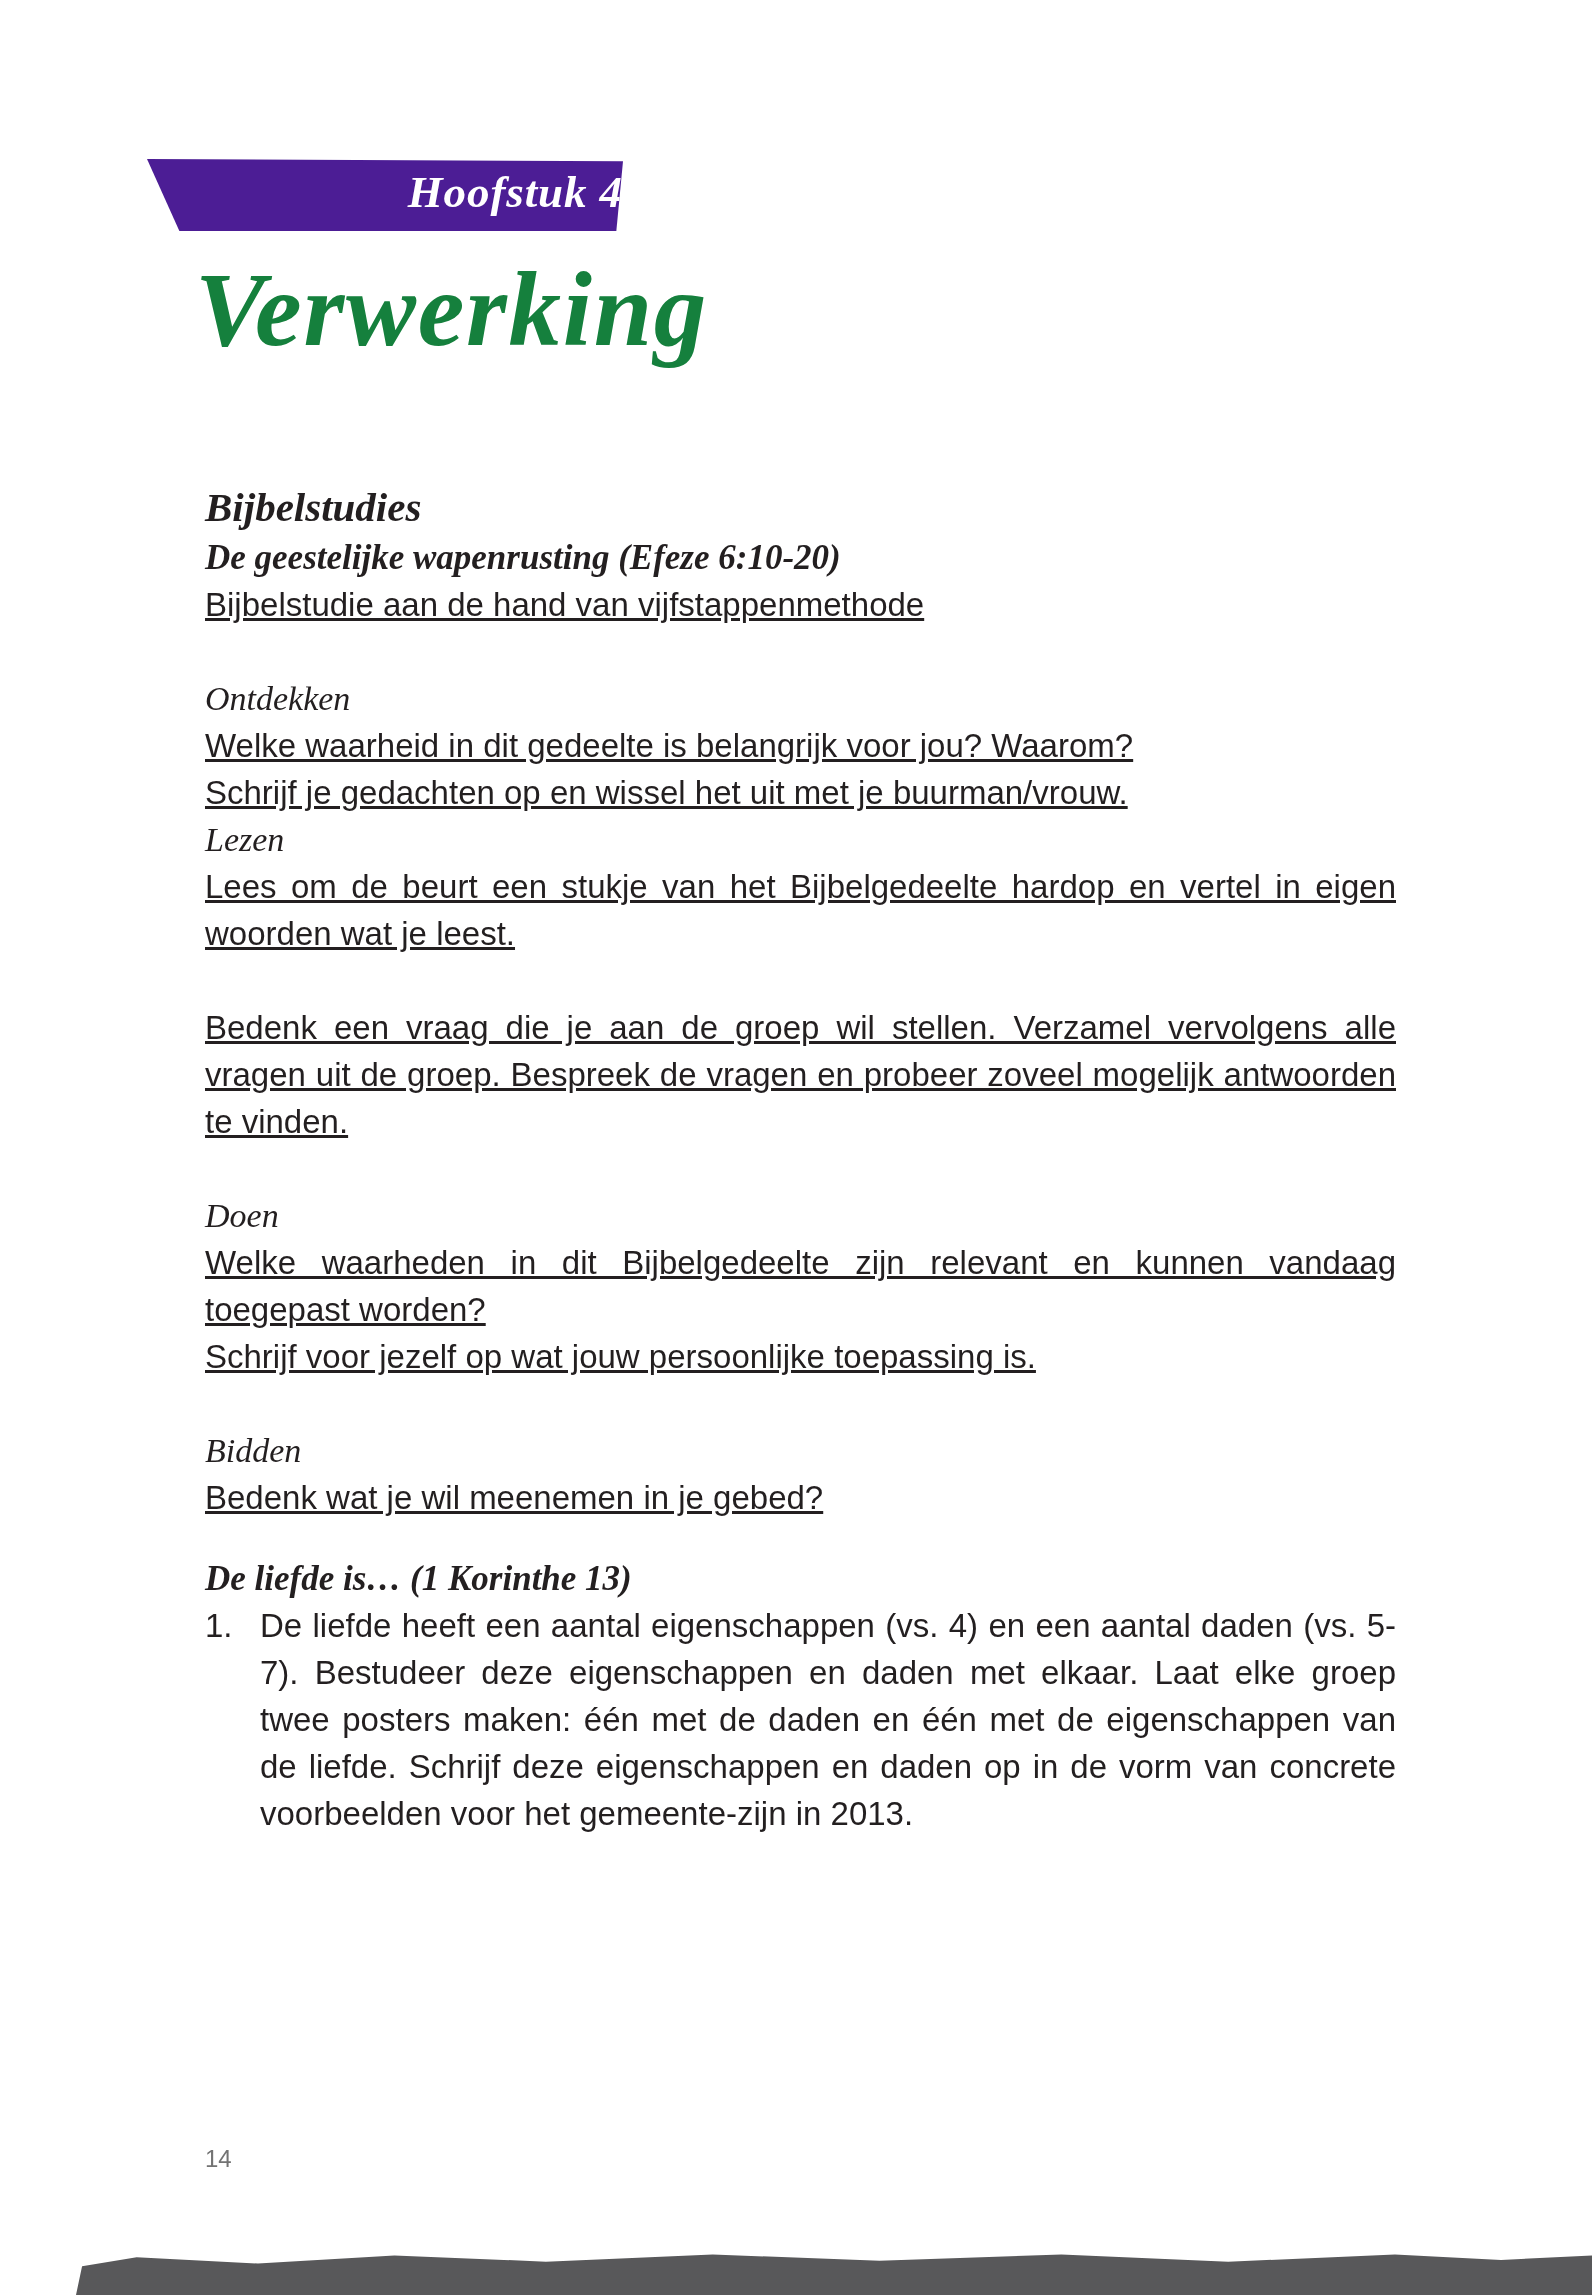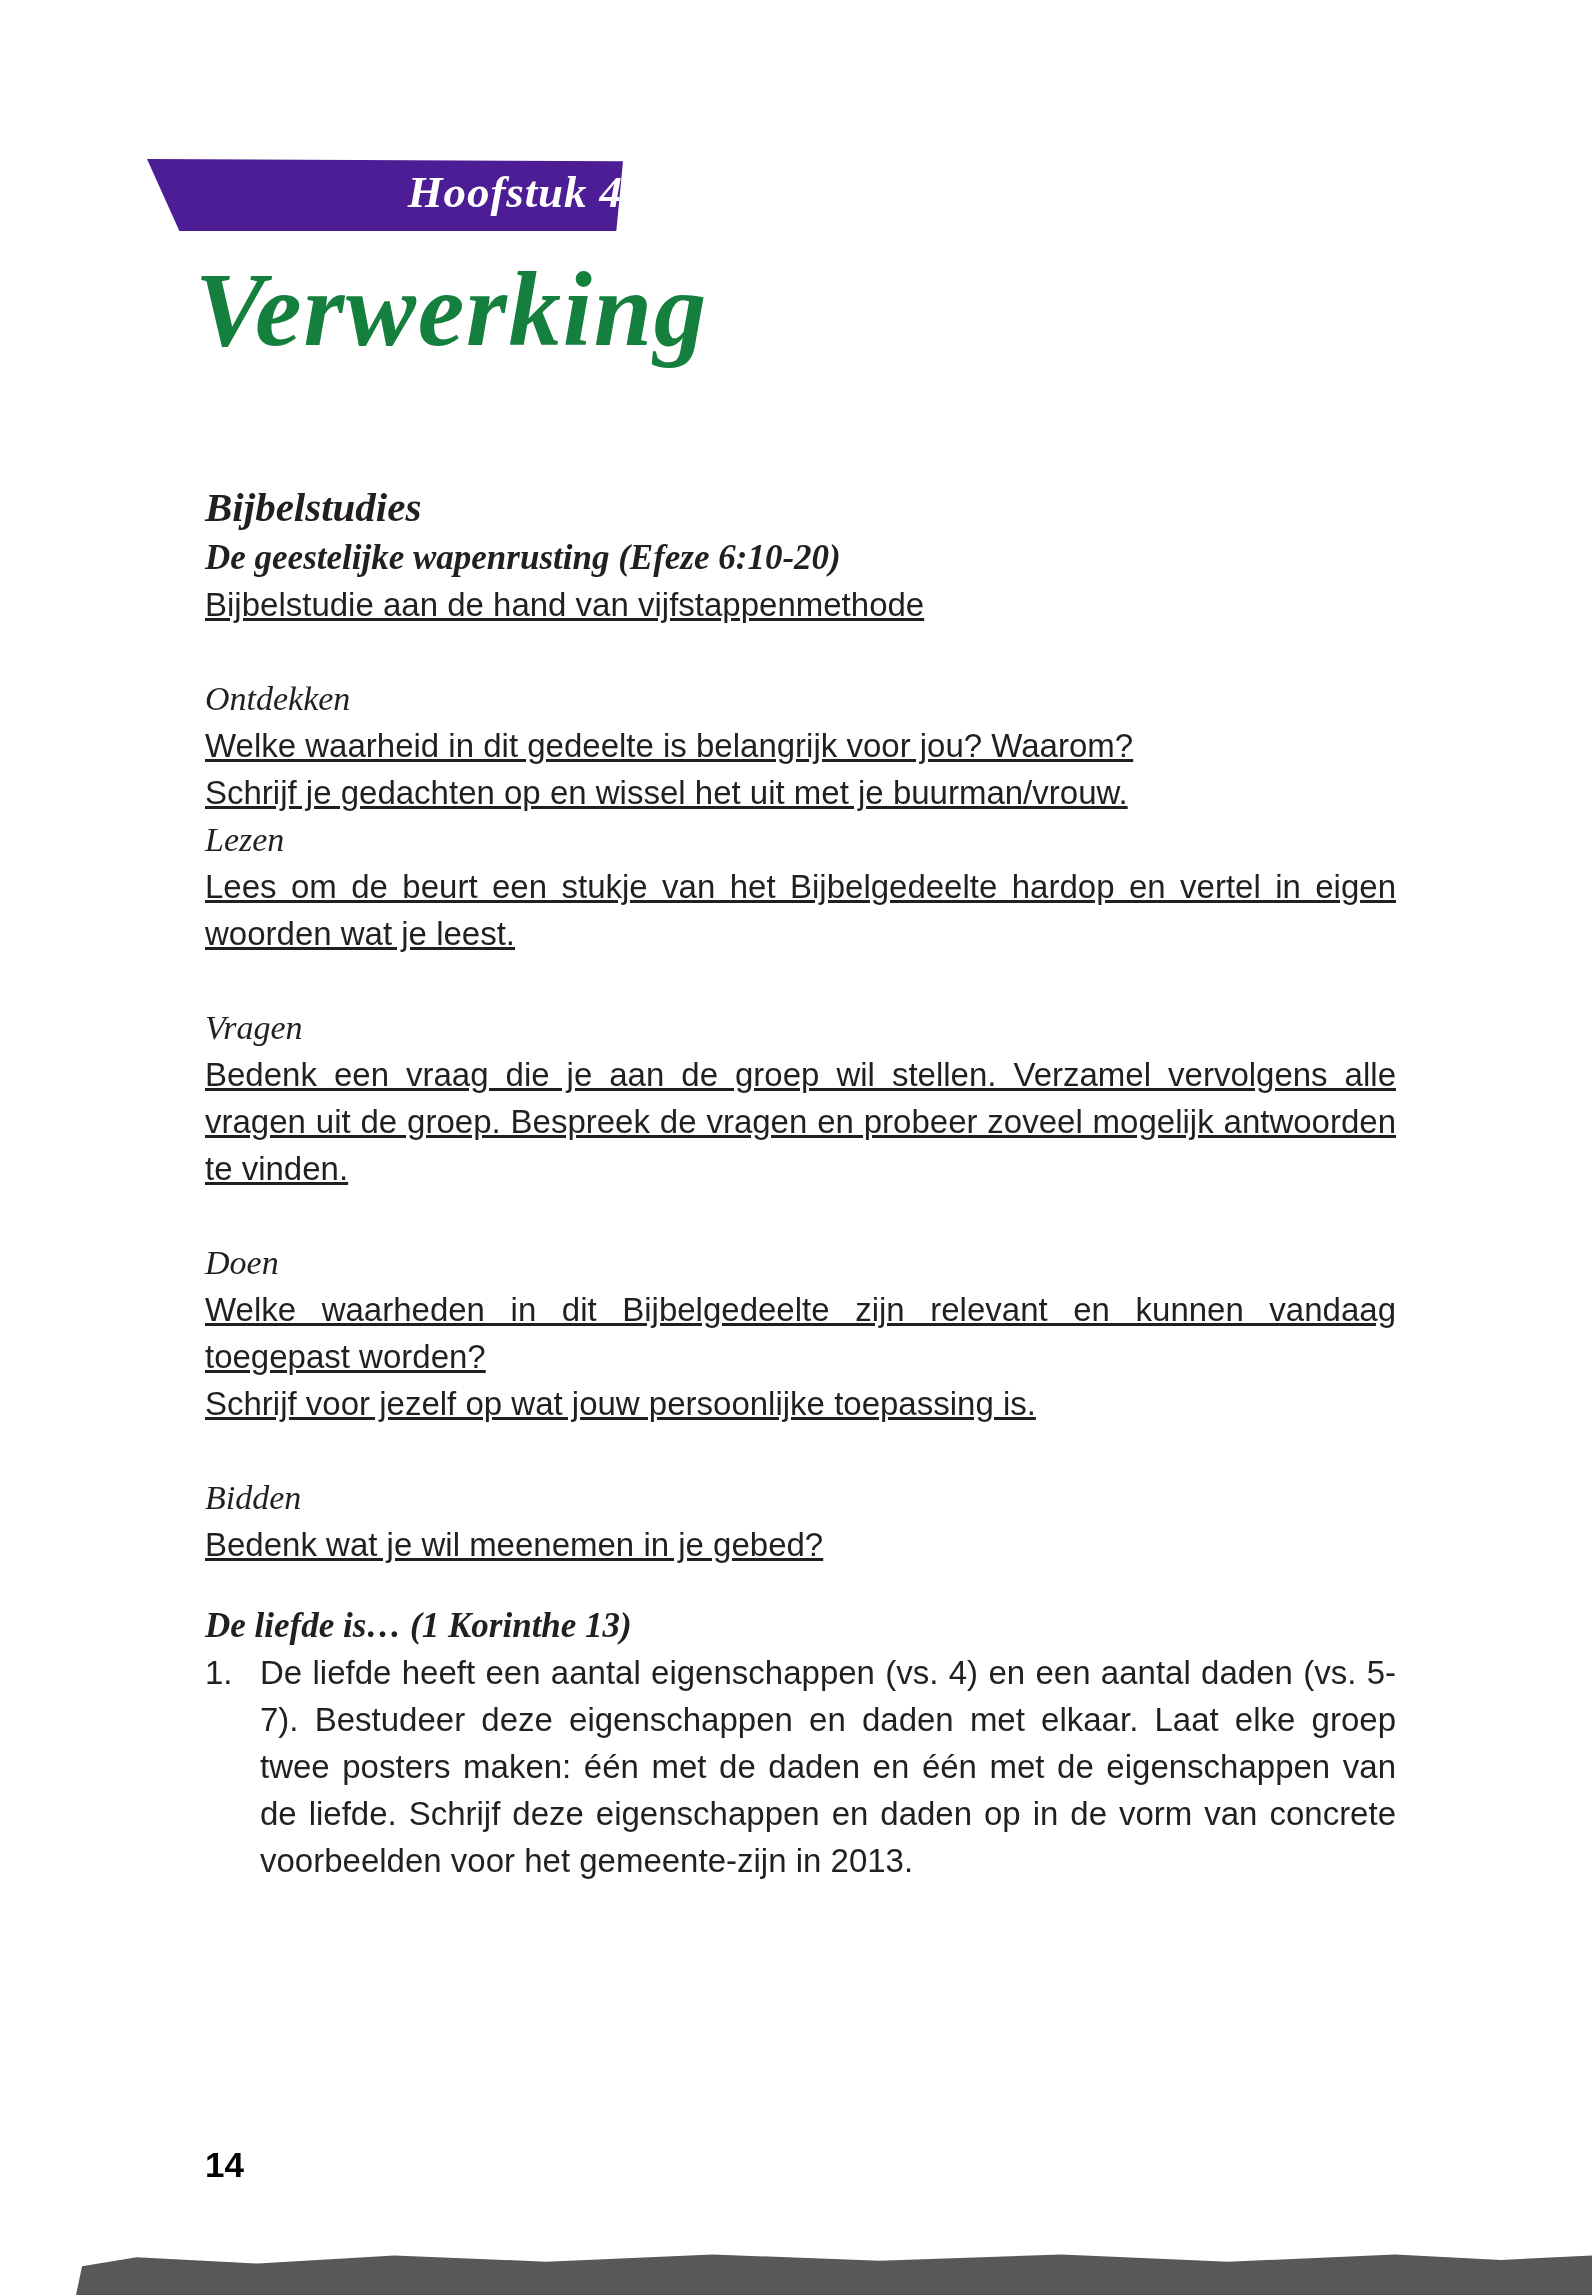--- a/index.html
+++ b/index.html
@@ -73,22 +73,22 @@
     text-decoration:underline;
   }
   .study2 { margin-top:34px; }
   .list-item { display:flex; align-items:flex-start; }
   .list-number { width:55px; flex:0 0 55px; }
   .list-text { flex:1; text-align:justify; hyphens:auto; }
 
   .page-number {
     position:absolute;
     left:205px; top:2145px;
-    font-size:35px; font-weight:700;
-    color:#000000;
+    font-size:24px; font-weight:400;
+    color:#737373;
   }
 
   
   .footer-band {
     position:absolute;
     left:76px; right:0; bottom:0;
     height:45px;
     background:#58585a;
     clip-path:polygon(0 100%, 0.4% 36%, 4% 16%, 12% 30%, 21% 12%, 31% 26%, 42% 10%, 53% 24%, 65% 10%, 76% 26%, 87% 10%, 94% 22%, 100% 12%, 100% 100%);
   }
@@ -114,21 +114,20 @@
     <p class="body-text">Welke waarheid in dit gedeelte is belangrijk voor jou? Waarom?
 Schrijf je gedachten op en wissel het uit met je buurman/vrouw.</p>
   </div>
 
   <div class="step">
     <div class="step-label">Lezen</div>
     <p class="body-text">Lees om de beurt een stukje van het Bijbelgedeelte hardop en vertel in eigen woorden wat je leest.</p>
   </div>
 
   <div class="step spaced">
-    <div class="step-label">Vragen</div>
     <p class="body-text">Bedenk een vraag die je aan de groep wil stellen. Verzamel vervolgens alle vragen uit de groep. Bespreek de vragen en probeer zoveel mogelijk antwoorden te vinden.</p>
   </div>
 
   <div class="step spaced">
     <div class="step-label">Doen</div>
     <p class="body-text">Welke waarheden in dit Bijbelgedeelte zijn relevant en kunnen vandaag toegepast worden?
 Schrijf voor jezelf op wat jouw persoonlijke toepassing is.</p>
   </div>
 
   <div class="step spaced">

